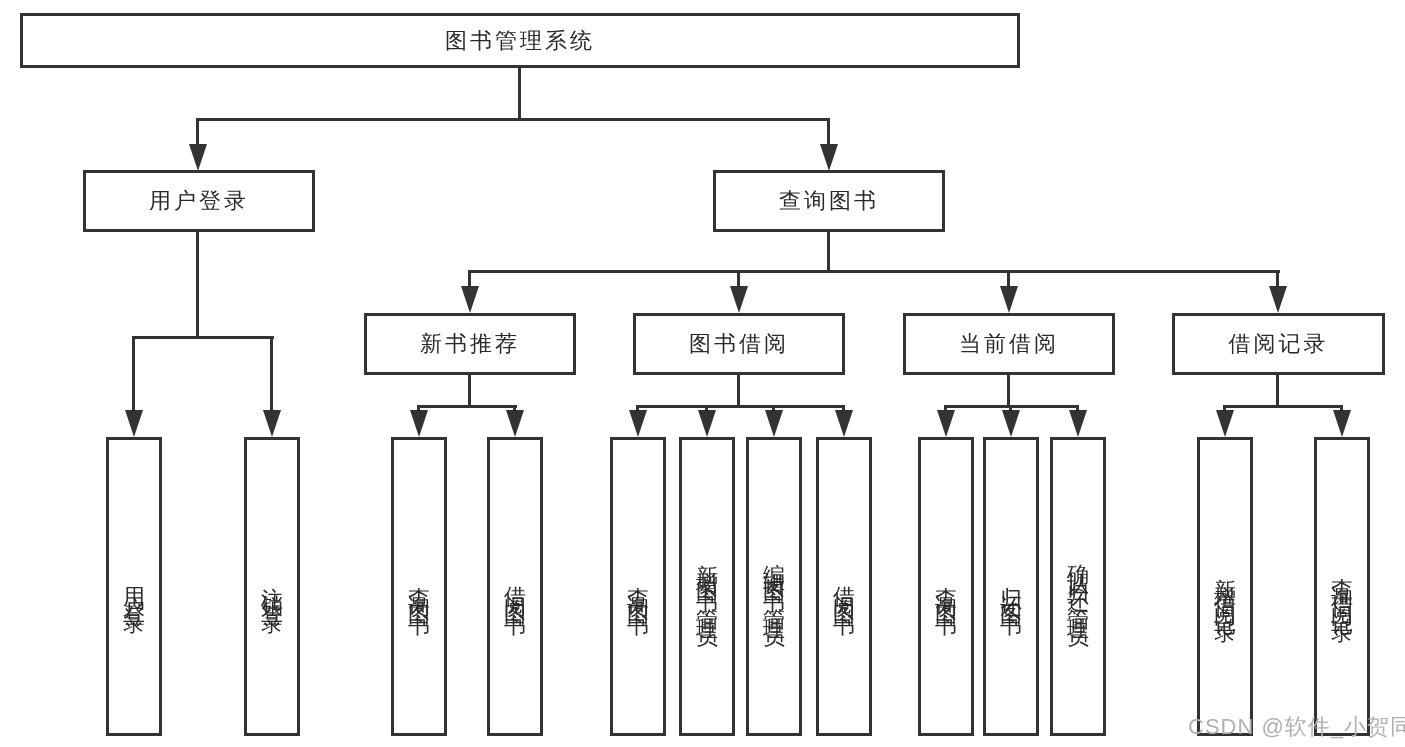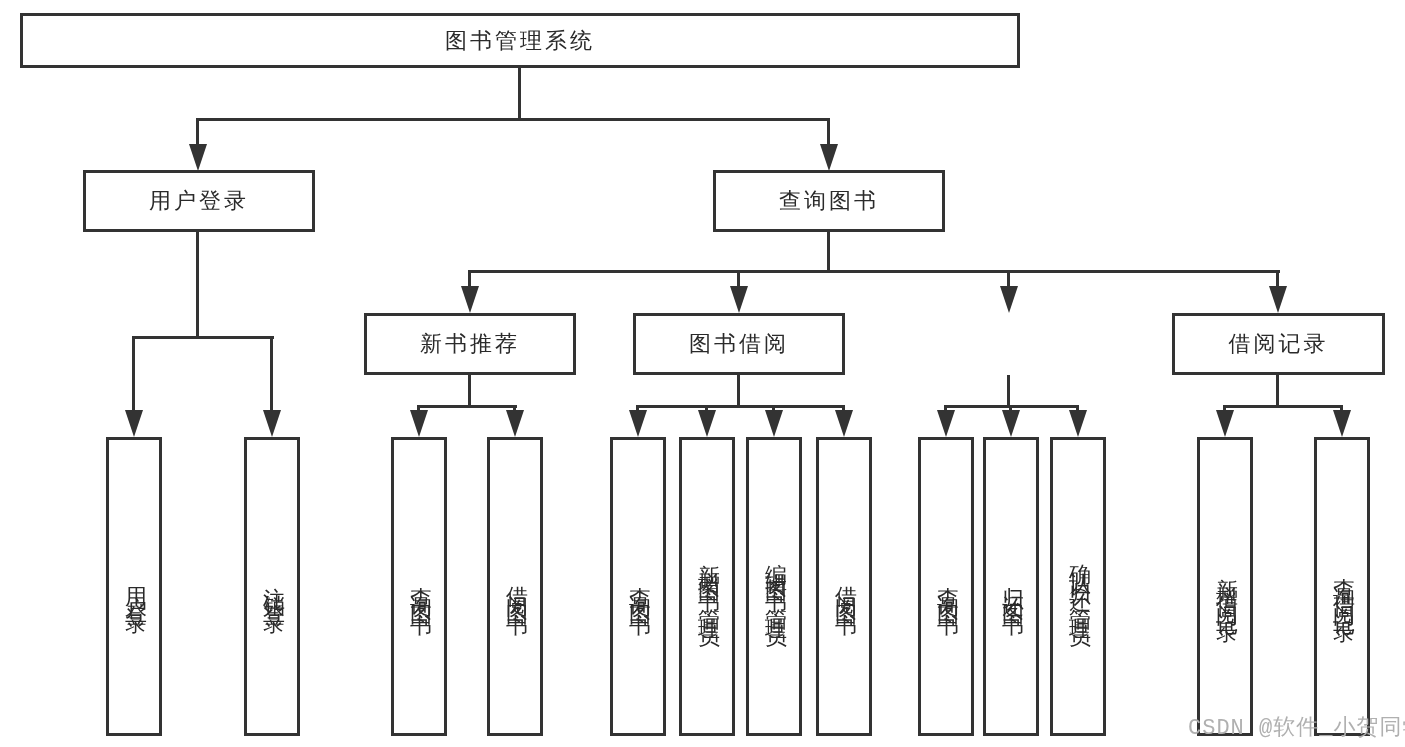--- a/index.html
+++ b/index.html
@@ -4,21 +4,21 @@
 <style>
   :root{
     --line:#333333;
     --text:#2a2a2a;
     --background:#ffffff;
     --watermark:#b0b0b0;
   }
   html,body{margin:0;padding:0;background:var(--background);}
   .stage{
     position:relative;width:1405px;height:742px;background:var(--background);
-    font-family:Liberation Mono, monospace;overflow:hidden;
+    font-family:Liberation Sans, sans-serif;overflow:hidden;
   }
   .box{
     position:absolute;box-sizing:border-box;border:3px solid var(--line);
     background:var(--background);display:flex;align-items:center;justify-content:center;
     color:var(--text);font-size:22px;letter-spacing:3px;white-space:nowrap;
   }
   .vbox{
     position:absolute;box-sizing:border-box;border:3px solid var(--line);
     background:var(--background);display:flex;align-items:center;justify-content:center;
     width:56px;top:437px;height:299px;
@@ -78,20 +78,23 @@
   <div class="vline" style="left:1007px;top:270px;height:20px"></div>
   <div class="arrow" style="left:1000px;top:286px"></div>
   <div class="vline" style="left:1276px;top:270px;height:20px"></div>
   <div class="arrow" style="left:1269px;top:286px"></div>
 
   <div class="box" style="left:633px;top:313px;width:212px;height:62px">
     <span>图书借阅</span>
   </div>
   <div class="box" style="left:364px;top:313px;width:212px;height:62px">
     <span>新书推荐</span>
+  </div>
+  <div class="box" style="left:903px;top:313px;width:212px;height:62px">
+    <span>当前借阅</span>
   </div>
   <div class="box" style="left:1172px;top:313px;width:213px;height:62px">
     <span>借阅记录</span>
   </div>
 
   <div class="vline" style="left:468px;top:375px;height:32px"></div>
   <div class="hline" style="left:419px;top:405px;width:98px"></div>
   <div class="vline" style="left:417px;top:405px;height:8px"></div>
   <div class="arrow" style="left:410px;top:410px"></div>
   <div class="vline" style="left:513px;top:405px;height:8px"></div>

